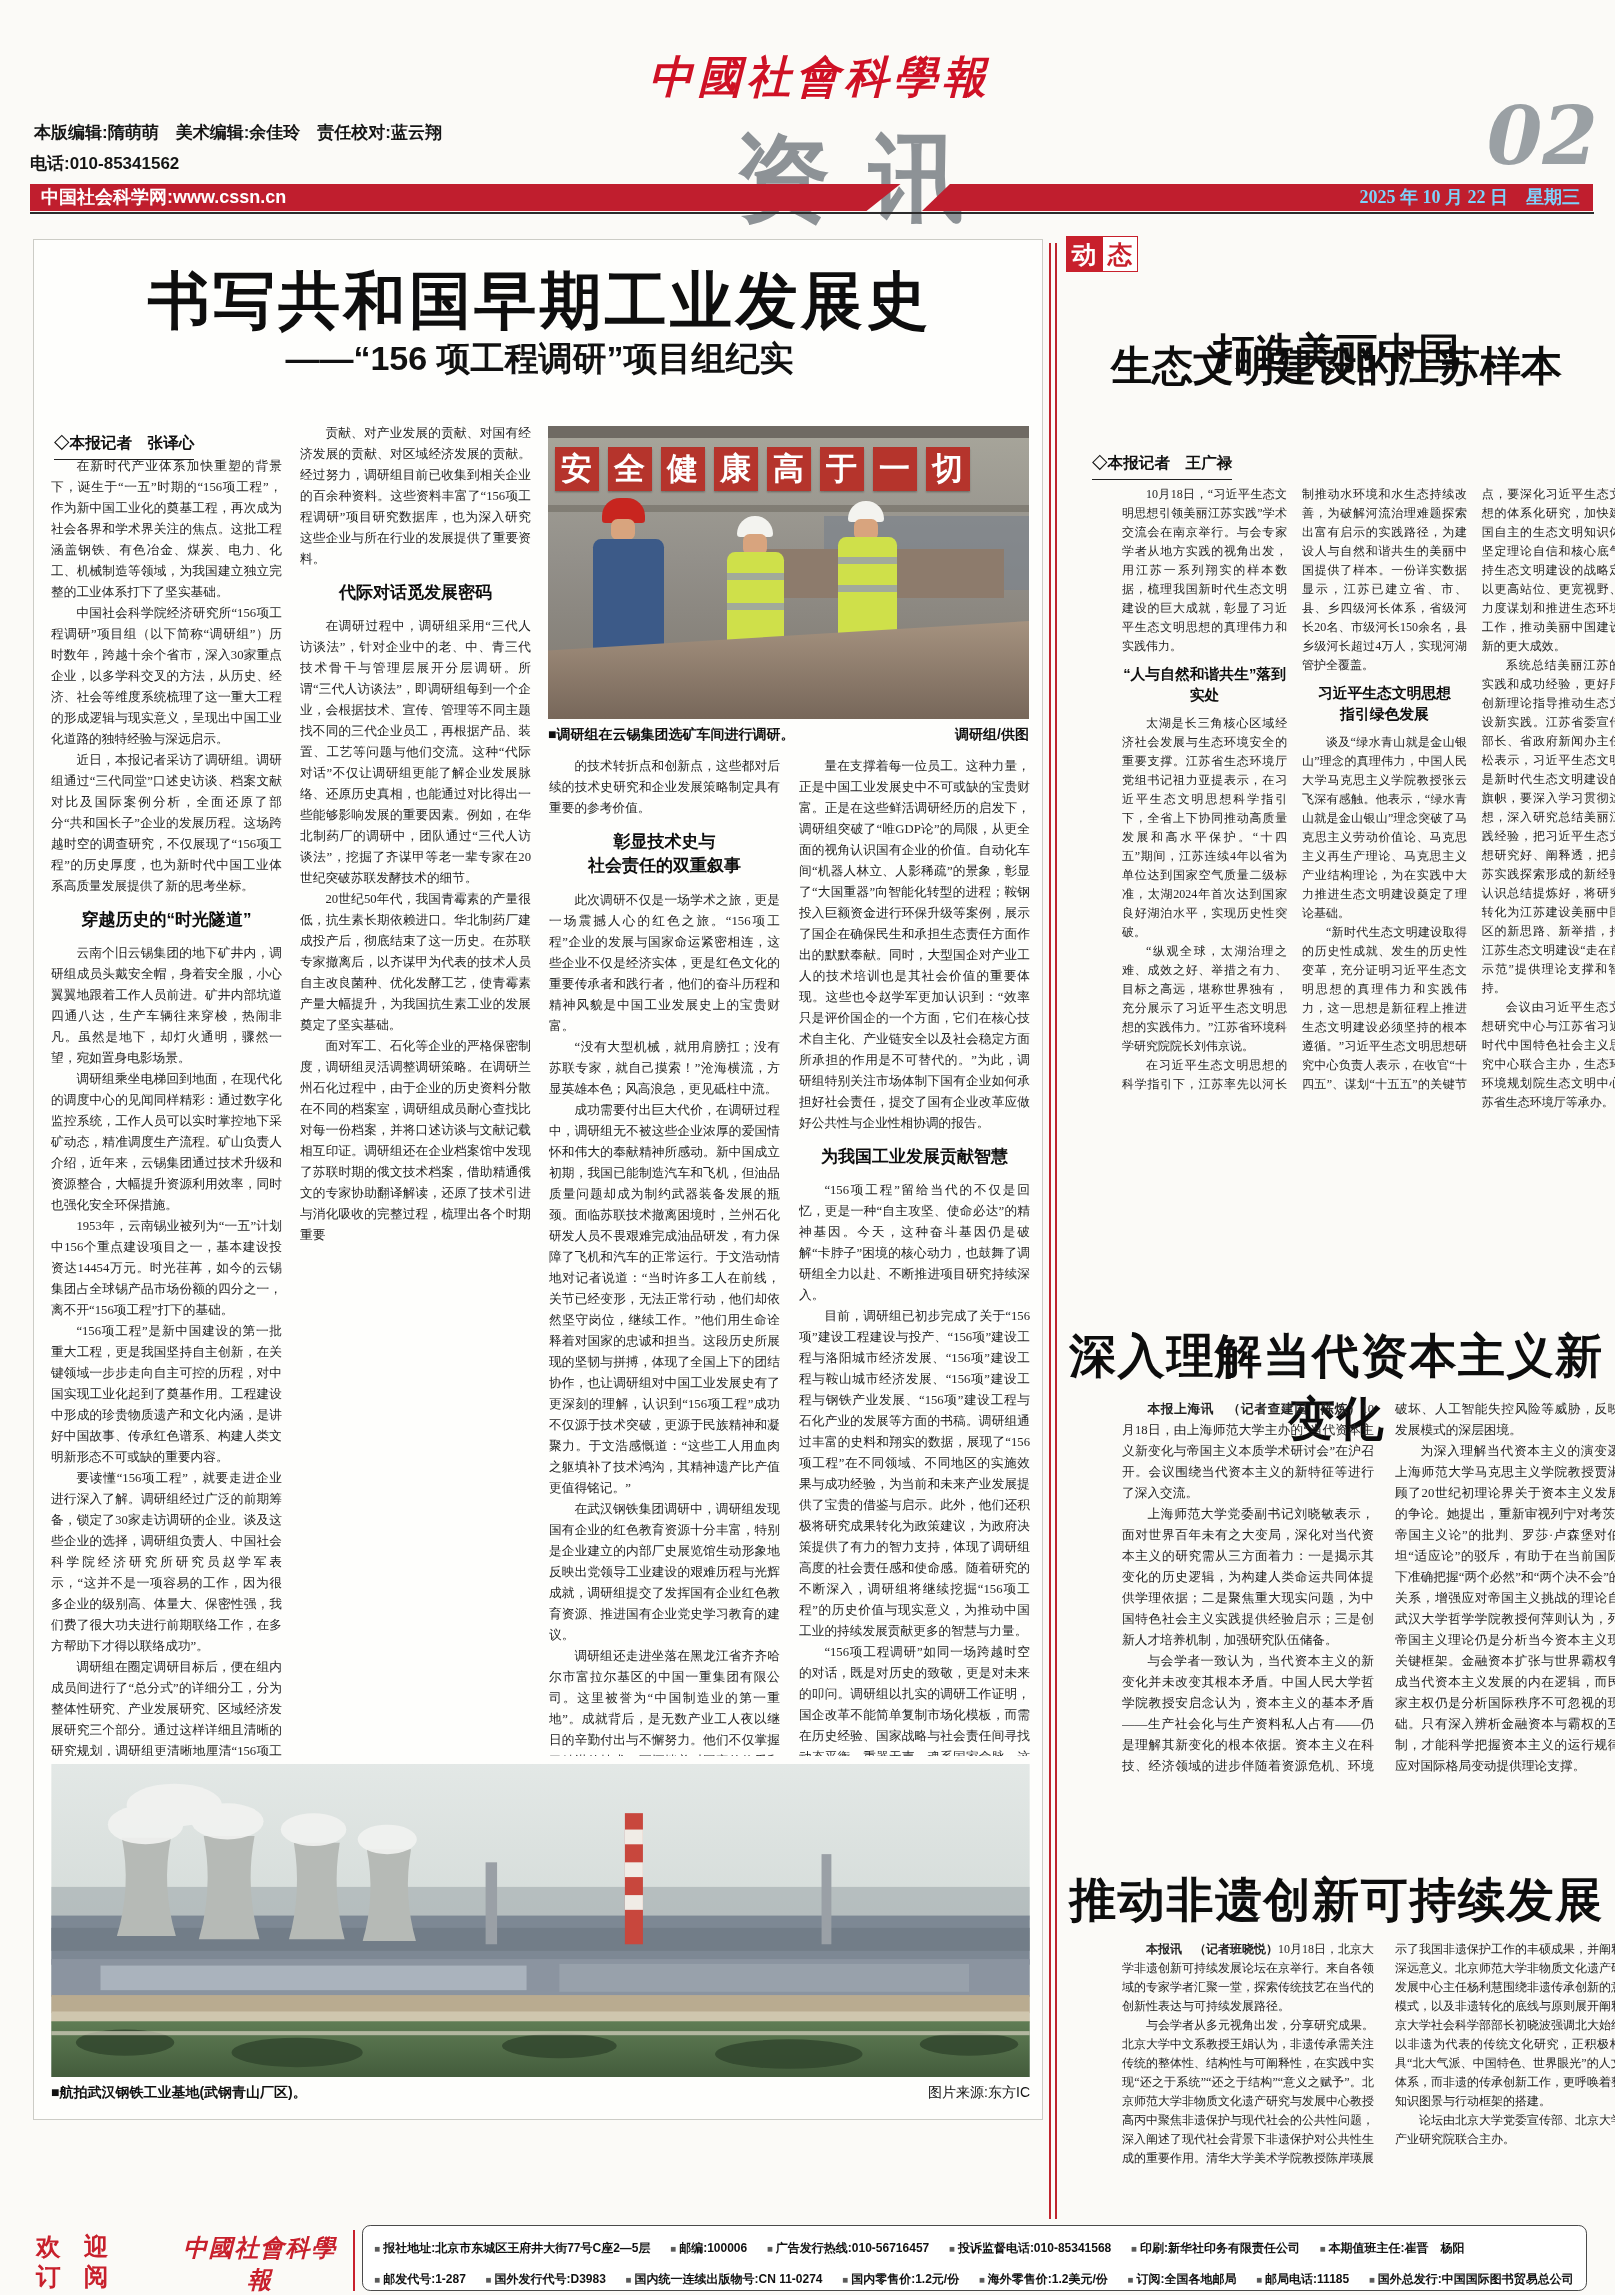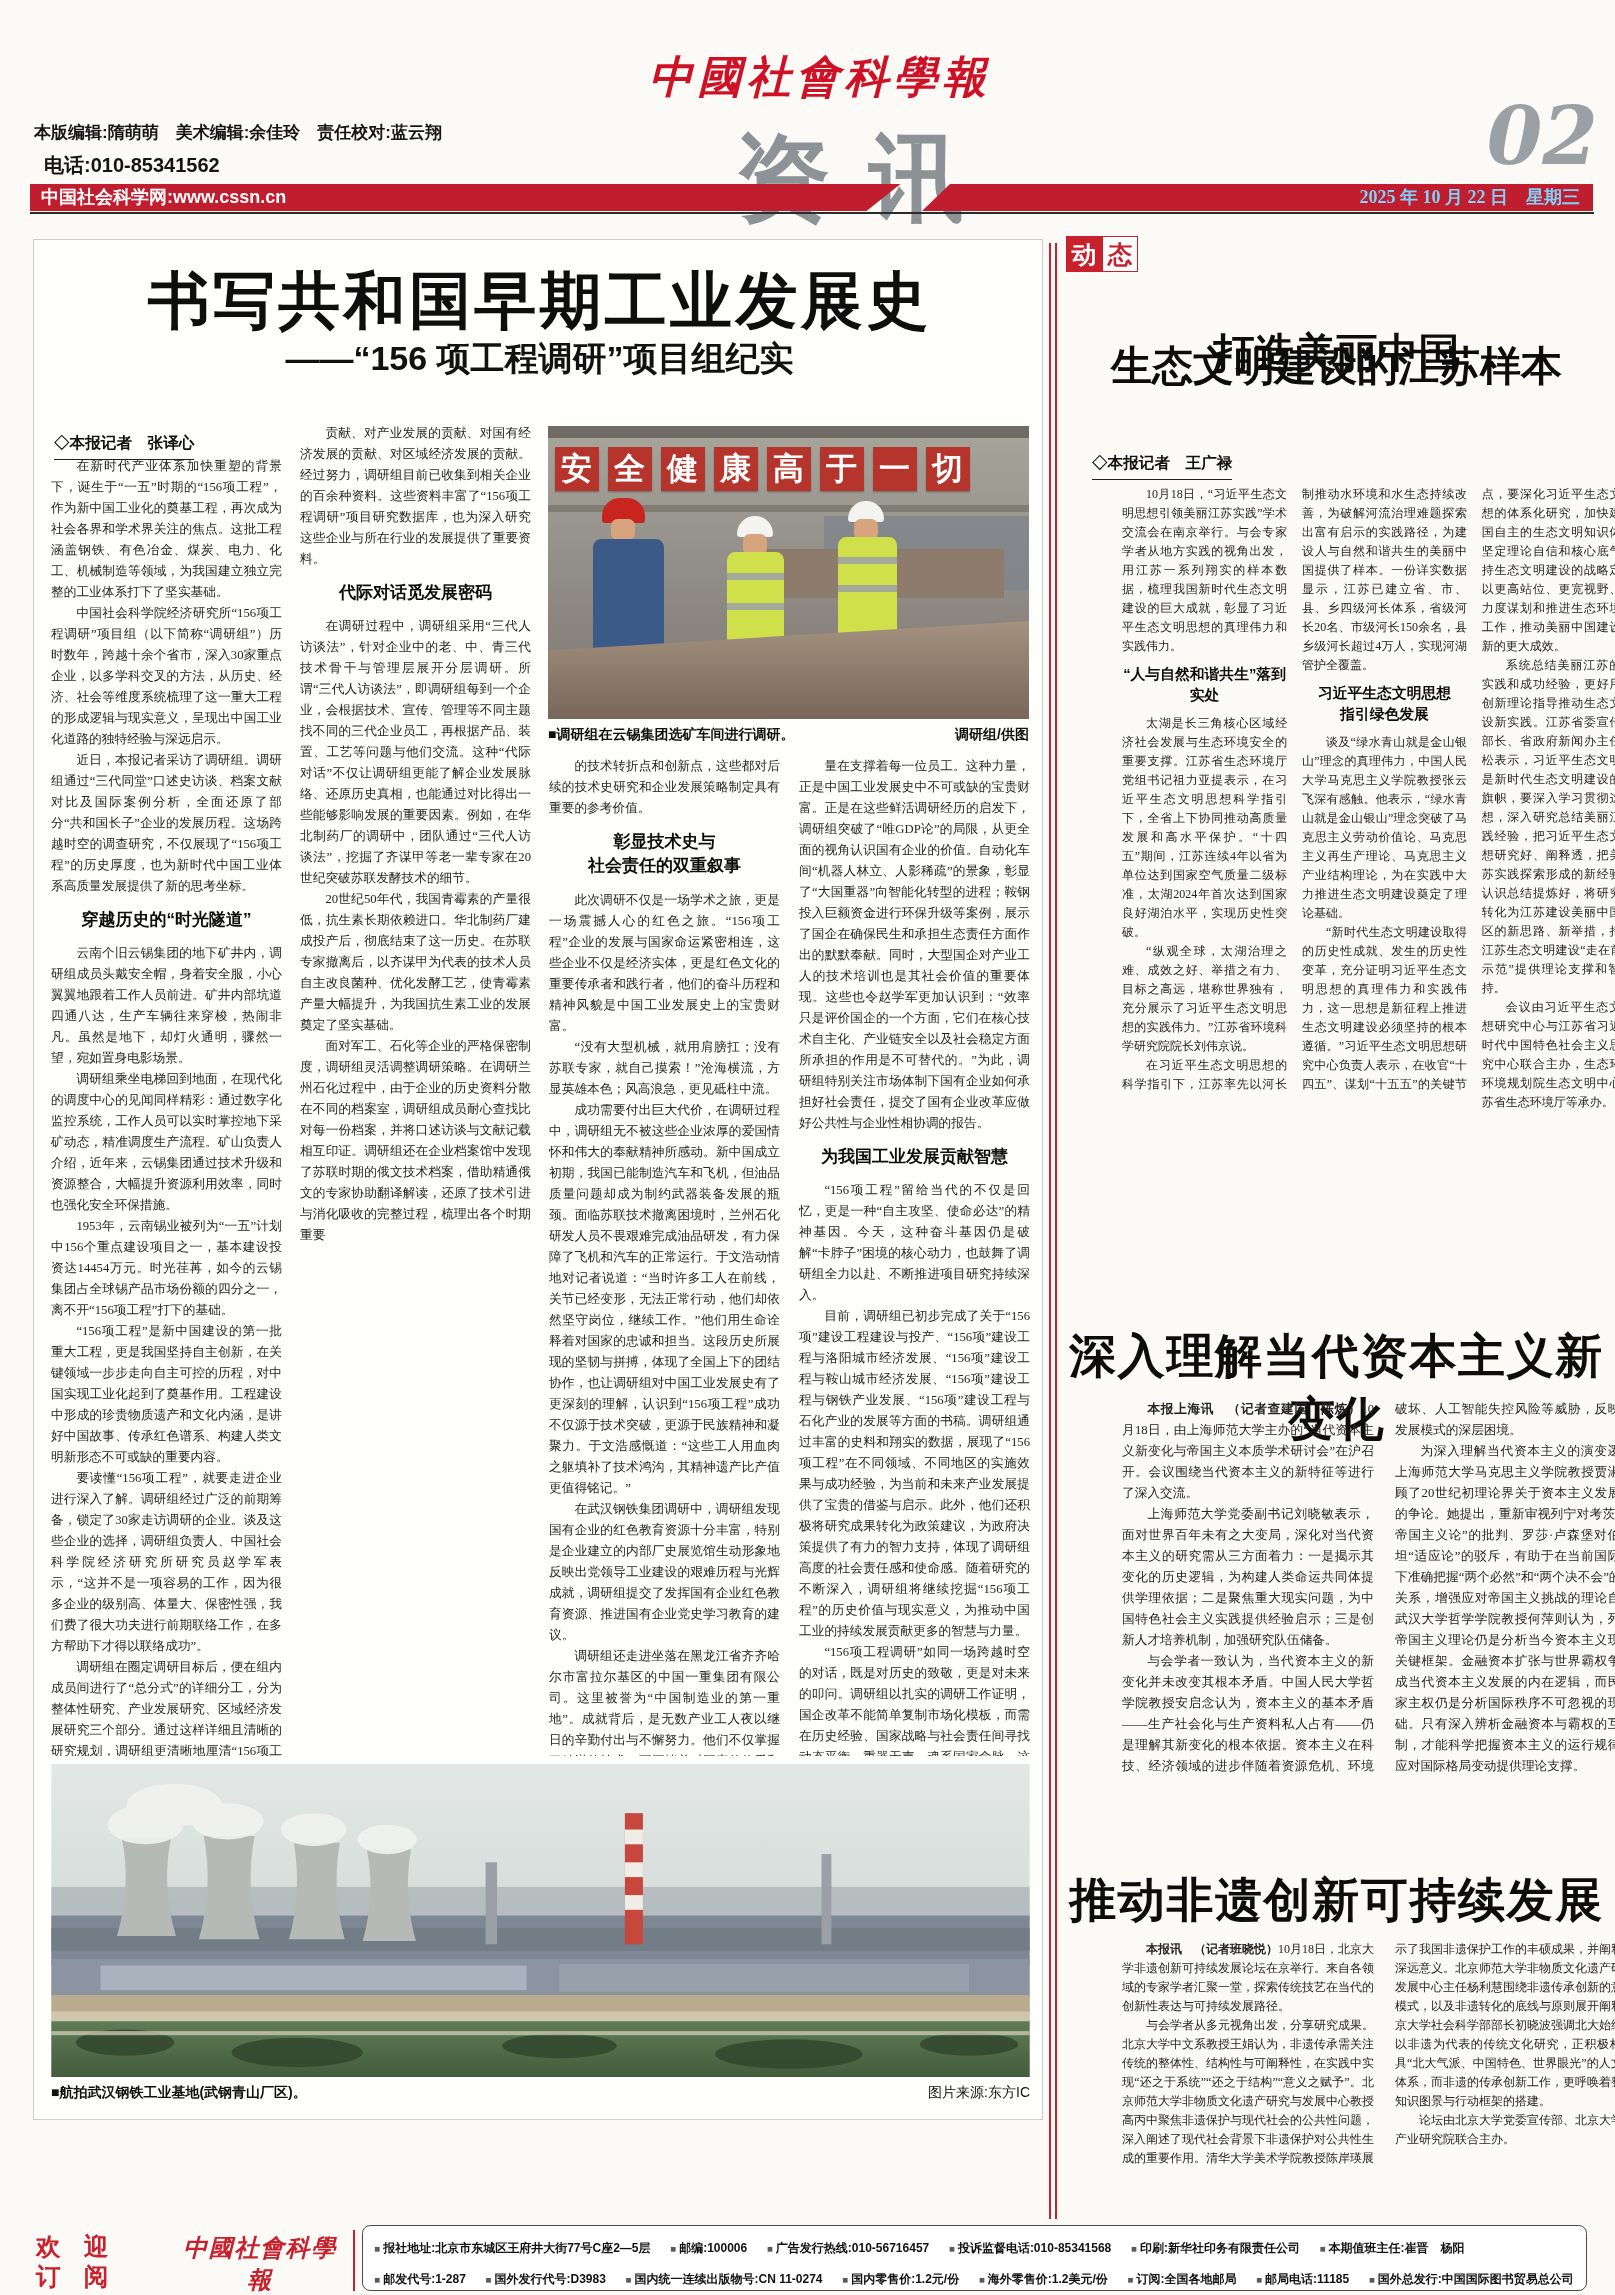--- a/index.html
+++ b/index.html
@@ -1,21 +1,21 @@
 <!DOCTYPE html>
 <html style="font-size:13px"><head>
 <meta charset="utf-8">
 <style>
   html,body{margin:0;padding:0;}
   body{width:1615px;height:2295px;position:relative;background:#fbfaf7;
        font-family:"Liberation Serif","DejaVu Serif",serif;color:#1d1d1d;overflow:hidden;}
   .abs{position:absolute;}
   
   .ed-line{left:34px;top:121px;font-family:"Liberation Sans",sans-serif;font-weight:700;font-size:17px;color:#151515;}
-  .ph-line{left:44px;top:152px;font-family:"Liberation Sans",sans-serif;font-weight:700;font-size:20px;color:#151515;}
+  .ph-line{left:30px;top:152px;font-family:"Liberation Sans",sans-serif;font-weight:700;font-size:17px;color:#151515;}
   .masthead{left:623px;top:48px;width:394px;text-align:center;color:#cf1125;font-size:44px;font-weight:900;
             font-style:italic;letter-spacing:4.9px;font-family:"Liberation Serif",serif;}
   .section-title{left:713px;top:116px;width:312px;text-align:center;color:#8d9296;font-size:95px;
             font-weight:700;letter-spacing:39px;font-family:"Liberation Serif",serif;}
   .pagenum{left:1467px;top:89px;width:131px;text-align:right;color:#9aa0a4;font-size:80px;font-weight:900;
             font-style:italic;font-family:"DejaVu Serif",serif;}
   .bar{height:27px;background:#c01e2e;top:184px;}
   .bar-left{left:29.5px;width:871px;clip-path:polygon(0 0,100% 0,calc(100% - 34px) 100%,0 100%);}
   .bar-left span{display:block;color:#fff;font-family:"Liberation Sans",sans-serif;font-weight:700;font-size:18px;line-height:27px;padding-left:11.5px;}
   .bar-right{left:922px;width:671px;clip-path:polygon(28px 0,100% 0,100% 100%,0 100%);}

